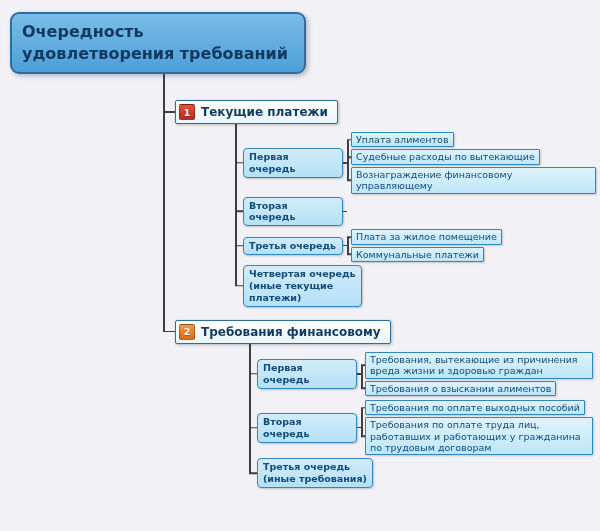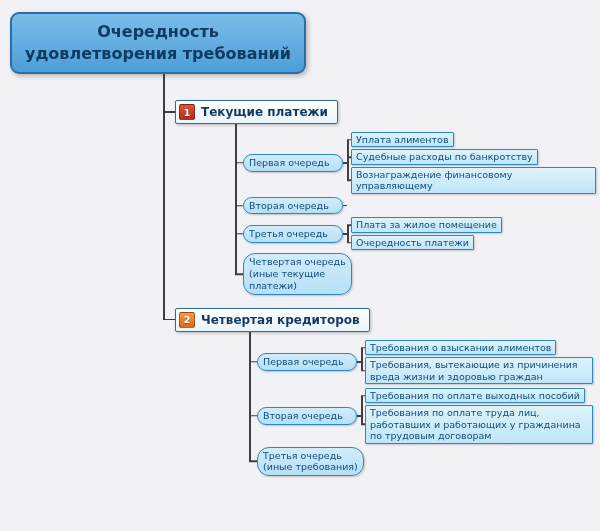--- a/index.html
+++ b/index.html
@@ -13,21 +13,21 @@
   
   .title-box {
     box-sizing:border-box; width:296px; height:62px;
     display:flex; align-items:center; justify-content:center;
     background:linear-gradient(180deg,#79bde8 0%,#4d9ed8 100%);
     border:2px solid #2e6da4; border-radius:9px;
     box-shadow:2px 2px 5px rgba(0,0,0,.25);
   }
   .title-text {
     font-size:16px; font-weight:bold; color:#123a61;
-    text-align:center; line-height:1.35; padding:0 10px;
+    text-align:left; line-height:1.35; padding:0 10px;
   }
 
   
   .sections { margin-left:153px; }
   .section-block { position:relative; padding-left:12px; }
   .section-block::after {           
     content:""; position:absolute; left:0; top:0; height:100%; width:1.5px; background:#3f3f3f;
   }
   .section-block::before {          
     content:""; position:absolute; left:0; width:12px; height:1.5px; background:#3f3f3f;
@@ -74,23 +74,23 @@
     background:#3f3f3f; transform:translateY(-50%);
   }
   .group-row::after {               
     content:""; position:absolute; left:0; top:0; height:100%; width:1.5px; background:#3f3f3f;
   }
   .group-row:last-child::after { height:50%; }
 
   .group-box {
     box-sizing:border-box; flex:none;
     background:linear-gradient(180deg,#d2ecfa 0%,#b5e0f6 100%);
-    border:1px solid #2f87bf; border-radius:12px;
+    border:1px solid #2f87bf; border-radius:4px;
     padding:2px 5px;
-    font-size:9.5px; font-weight:normal; color:#0f4c7c;
+    font-size:9.5px; font-weight:bold; color:#0f4c7c;
     line-height:1.25; white-space:pre-line;
     box-shadow:1px 1px 2px rgba(0,0,0,.2);
   }
   .gfix  { width:100px; }
   .gauto { width:max-content; max-width:122px; }
 
   .hstub { flex:none; width:4px; height:1.5px; background:#3f3f3f; align-self:center; }
 
   
   .leaves { display:flex; flex-direction:column; }
@@ -136,71 +136,71 @@
         <div class="groups g-a">
 
           <div class="group-row">
             <div class="group-box gfix">Первая очередь</div>
             <div class="hstub"></div>
             <div class="leaves">
               <div class="leaf-row">
                   <div class="leaf-box">Уплата алиментов</div>
                 </div>
               <div class="leaf-row">
-                  <div class="leaf-box">Судебные расходы по банкротству</div>
+                  <div class="leaf-box">Судебные расходы по вытекающие</div>
                 </div>
               <div class="leaf-row">
                   <div class="leaf-box">Вознаграждение финансовому управляющему</div>
                 </div>
             </div>
           </div>
 
           <div class="group-row">
             <div class="group-box gfix">Вторая очередь</div>
             <div class="hstub"></div>
           </div>
 
           <div class="group-row">
             <div class="group-box gfix">Третья очередь</div>
             <div class="hstub"></div>
             <div class="leaves">
               <div class="leaf-row">
                   <div class="leaf-box">Плата за жилое помещение</div>
                 </div>
               <div class="leaf-row">
-                  <div class="leaf-box">Очередность платежи</div>
+                  <div class="leaf-box">Коммунальные платежи</div>
                 </div>
             </div>
           </div>
 
           <div class="group-row">
             <div class="group-box gauto">Четвертая очередь
 (иные текущие
 платежи)</div>
           </div>
 
         </div>
       </div>
 
       <div class="section-block last">
         <div class="section-header">
           <span class="badge badge-2">2</span>
-          <span class="section-label">Четвертая кредиторов</span>
+          <span class="section-label">Требования финансовому</span>
         </div>
         <div class="groups g-b">
 
           <div class="group-row">
             <div class="group-box gfix">Первая очередь</div>
             <div class="hstub"></div>
             <div class="leaves">
               <div class="leaf-row">
+                  <div class="leaf-box">Требования, вытекающие из причинения вреда жизни и здоровью граждан</div>
+                </div>
+              <div class="leaf-row">
                   <div class="leaf-box">Требования о взыскании алиментов</div>
-                </div>
-              <div class="leaf-row">
-                  <div class="leaf-box">Требования, вытекающие из причинения вреда жизни и здоровью граждан</div>
                 </div>
             </div>
           </div>
 
           <div class="group-row">
             <div class="group-box gfix">Вторая очередь</div>
             <div class="hstub"></div>
             <div class="leaves">
               <div class="leaf-row">
                   <div class="leaf-box">Требования по оплате выходных пособий</div>

